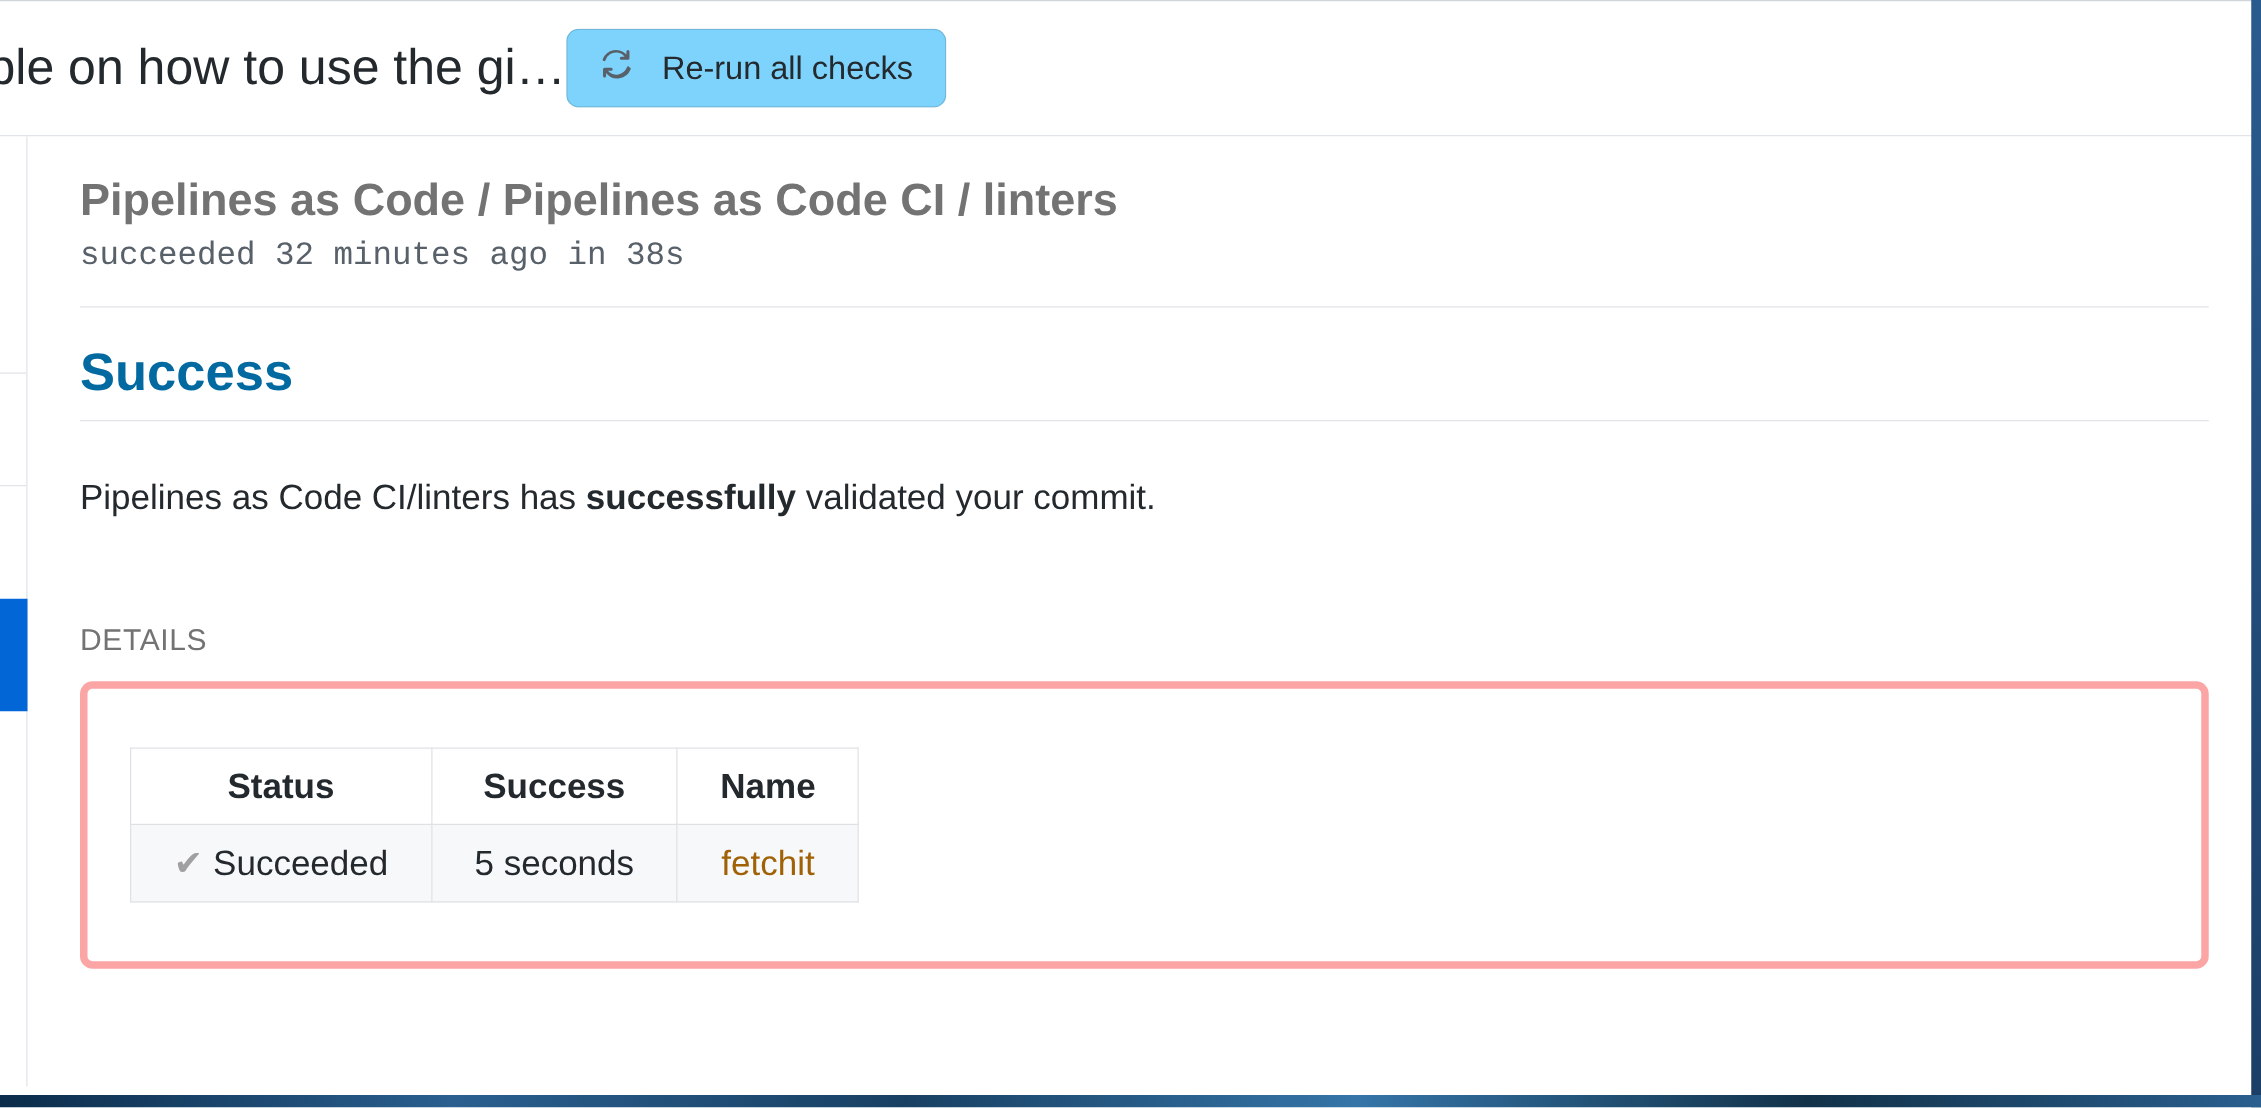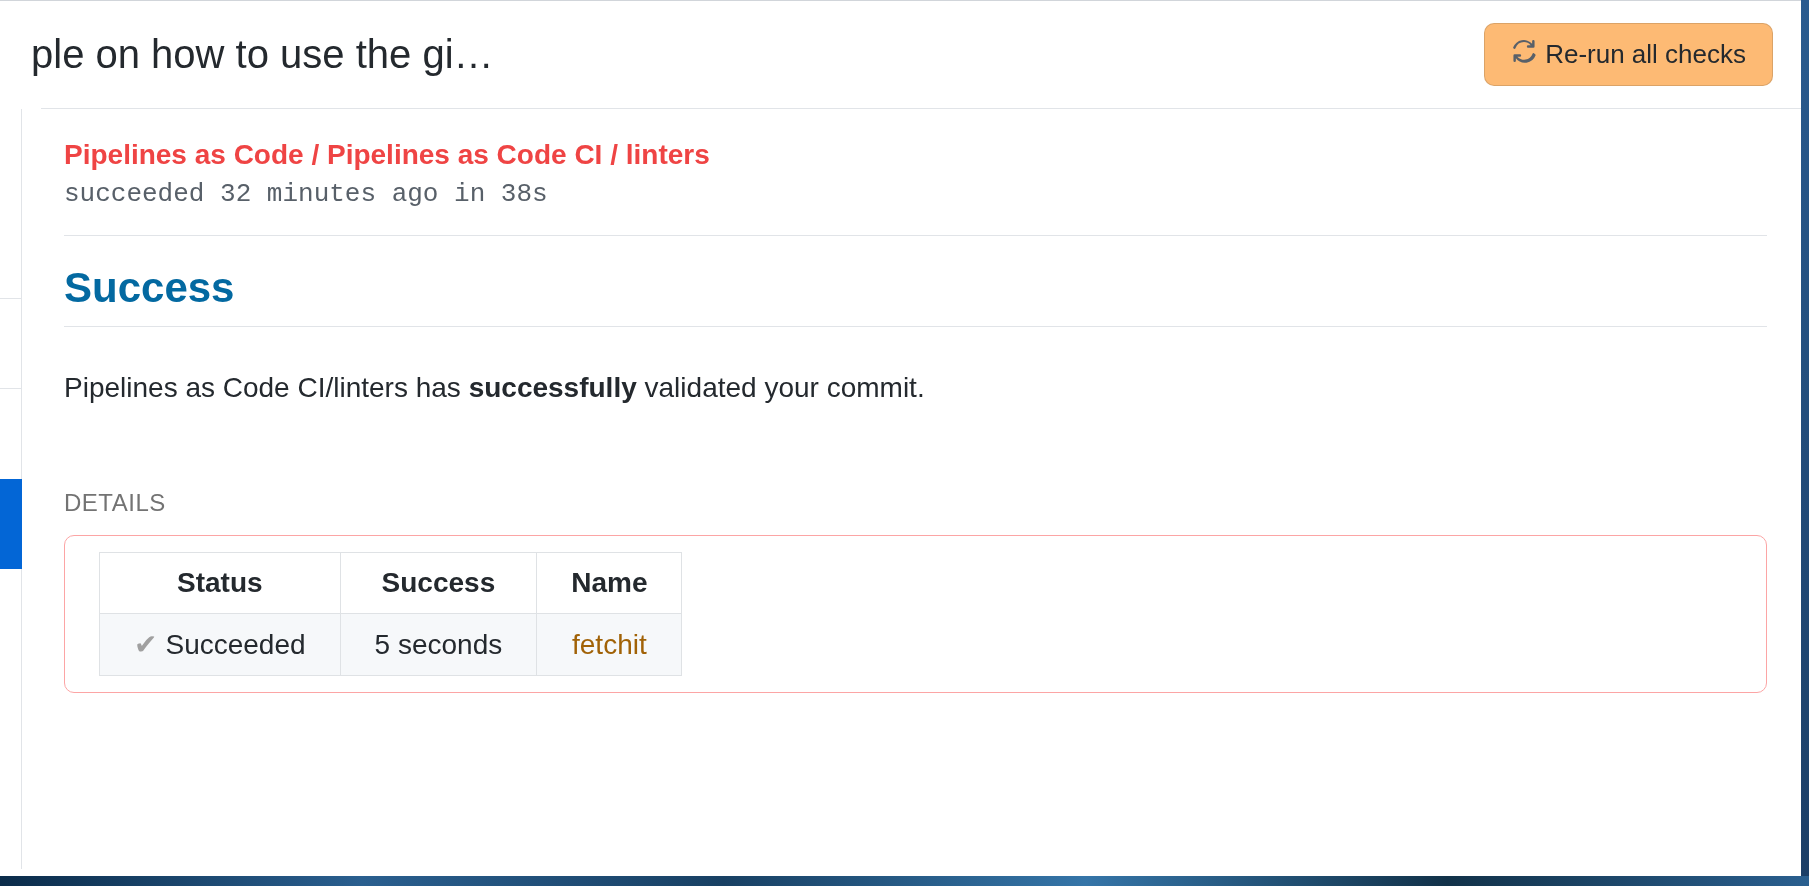--- a/index.html
+++ b/index.html
@@ -11,41 +11,39 @@
       width: 1809px;
       height: 886px;
       position: relative;
     }
     .top-border {
       border-top: 1px solid #d1d5da;
       width: 100%;
     }
     .header-row {
       display: flex;
-      justify-content: space-between;
       align-items: center;
       padding: 22px 36px 22px 0;
       border-bottom: 1px solid #e1e4e8;
-      margin-left: 41px;
     }
     .title-text {
       font-size: 40px;
       color: #24292e;
       font-weight: 400;
       white-space: nowrap;
       overflow: hidden;
       text-overflow: ellipsis;
       margin-left: -10px;
     }
     .rerun-btn {
       display: inline-flex;
       align-items: center;
-      gap: 8px;
+      gap: 24px;
       padding: 14px 26px;
-      background: #fdba74;
+      background: #7dd3fc;
       border: 1px solid rgba(27,31,35,0.15);
       border-radius: 10px;
       font-size: 26px;
       color: #24292e;
       cursor: pointer;
     }
     .rerun-btn svg {
       width: 26px;
       height: 26px;
       fill: #586069;
@@ -68,23 +66,23 @@
       height: 90px;
       position: absolute;
       top: 370px;
       left: 0;
     }
     .content {
       flex: 1;
       padding: 30px 42px 0 42px;
     }
     .breadcrumb {
-      font-size: 28px;
+      font-size: 36px;
       font-weight: 600;
-      color: #ef4444;
+      color: #737373;
       margin-bottom: 8px;
     }
     .status-line {
       font-size: 26px;
       color: #586069;
       margin-bottom: 26px;
       font-family: Liberation Mono, monospace;
     }
     .divider {
       border-top: 1px solid #e1e4e8;
@@ -104,23 +102,23 @@
     }
     .summary-line .strong { font-weight: 600; }
     .details-label {
       font-size: 24px;
       color: #737373;
       letter-spacing: 0.5px;
       margin-top: 80px;
       margin-bottom: 18px;
     }
     .details-box {
-      border: 1px solid #fca5a5;
+      border: 6px solid #fca5a5;
       border-radius: 10px;
-      padding: 16px 34px;
+      padding: 47px 34px;
     }
     table.details-table {
       border-collapse: collapse;
       font-size: 28px;
     }
     table.details-table th, table.details-table td {
       border: 1px solid #dfe2e5;
       padding: 14px 34px;
       text-align: center;
     }

